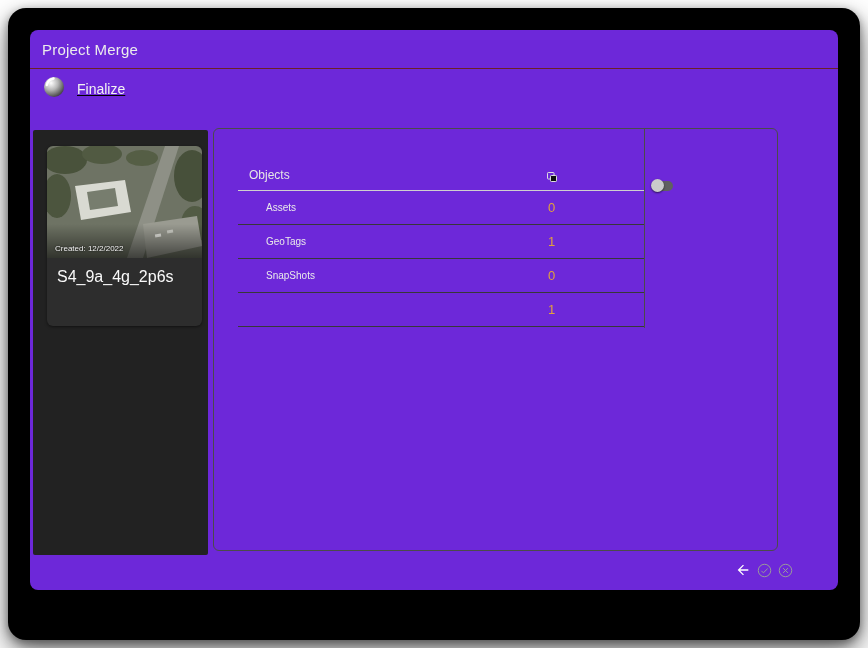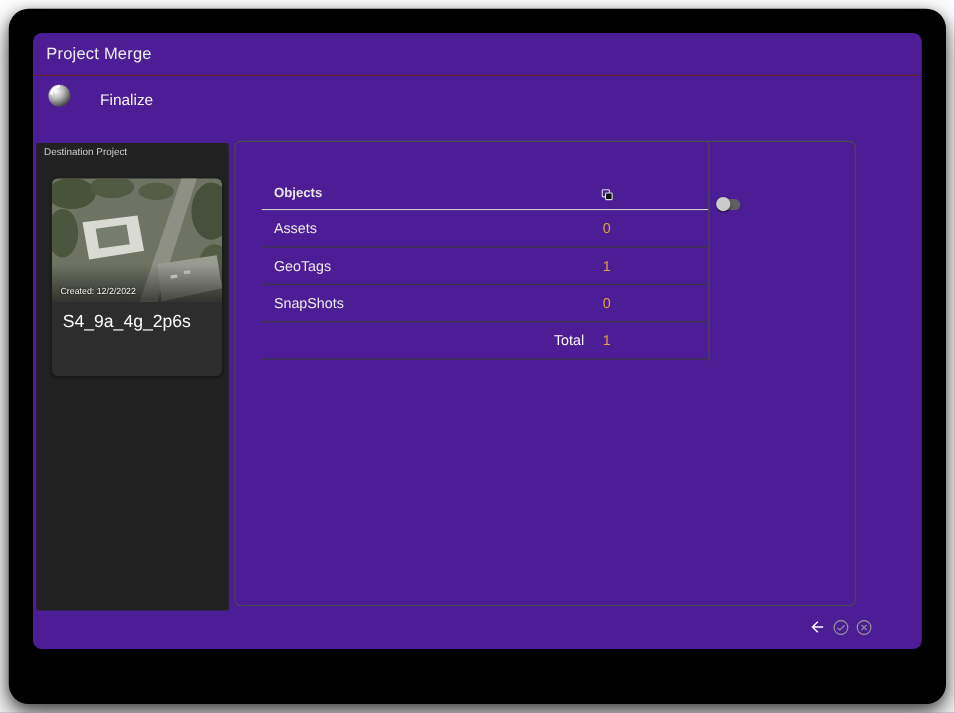--- a/index.html
+++ b/index.html
@@ -10,69 +10,69 @@
     position:relative;
     overflow:hidden;
   }
   .window {
     position:absolute; left:8px; top:8px; width:852px; height:632px;
     background:#000; border-radius:18px;
     box-shadow:0 12px 28px rgba(0,0,0,0.55), 0 3px 10px rgba(0,0,0,0.4);
   }
   .dialog {
     position:absolute; left:22px; top:22px; width:808px; height:560px;
-    background:#4c1d95; border-radius:8px;
+    background:#6d28d9; border-radius:8px;
   }
   .dialog-title {
     position:absolute; left:12px; top:11px;
     font-size:15px; color:#ececec; letter-spacing:0.2px;
   }
   .header-divider {
     position:absolute; left:0; top:38px; width:100%; height:1px;
     background:var(--divider,#6b2228);
   }
   .finalize-step {
     position:absolute; left:13px; top:46px;
-    display:flex; align-items:center; gap:26px; cursor:pointer;
+    display:flex; align-items:center; gap:12px; cursor:pointer;text-decoration:underline;
   }
   .finalize-label { font-size:14px; color:#f2f2f2; }
 
   
   .left-panel {
     position:absolute; left:3px; top:100px; width:175px; height:425px;
     background:#222222; border-radius:2px;
   }
   .section-label { padding:3px 0 0 7px; font-size:9px; color:#cfcfcf; }
   .project-card {
-    position:absolute; left:14px; top:32px; width:155px; height:180px;
+    position:absolute; left:14px; top:16px; width:155px; height:180px;
     background:#2d2d2d; border-radius:6px; overflow:hidden;
     box-shadow:0 1px 3px rgba(0,0,0,0.5); cursor:pointer;
   }
   .thumb { position:relative; width:155px; height:112px; }
   .thumb svg { display:block; }
   .created-label {
     position:absolute; left:8px; bottom:5px; font-size:8px; color:#f5f5f5;
     text-shadow:0 0 2px #000;
   }
   .project-name { padding:10px 10px 0 10px; font-size:16px; color:#fafafa; }
 
   
   .main-panel {
     position:absolute; left:183px; top:98px; width:565px; height:423px;
     border:1px solid var(--border,#4b4b4b); border-radius:6px;
   }
   .objects-table { position:absolute; left:24px; top:0; width:406px; }
   .t-header { position:relative; height:62px; border-bottom:1px solid #cfcfcf; }
-  .t-header-label { position:absolute; left:11px; bottom:8px; font-size:12px; color:#e6e6e6;font-weight:bold; }
+  .t-header-label { position:absolute; left:11px; bottom:8px; font-size:12px; color:#e6e6e6; }
   .count-icon { position:absolute; left:308px; bottom:7px; line-height:0; }
   .t-row {
     position:relative; height:34px; border-bottom:1px solid #383838;
     display:flex; align-items:center;
   }
-  .t-label { margin-left:11px; font-size:13px; color:#eaeaea; }
+  .t-label { margin-left:28px; font-size:10px; color:#eaeaea; }
   .t-value { position:absolute; left:310px; font-size:13px; color:var(--accent,#E2A13C); }
   .t-total-label { position:absolute; left:0; width:293px; text-align:right; font-size:13px; color:#ffffff; }
   .table-vline { position:absolute; left:430px; top:0; width:1px; height:199px; background:var(--border,#4b4b4b); }
 
   .toggle { position:absolute; left:438px; top:51px; width:22px; height:13px; cursor:pointer; }
   .toggle-track { position:absolute; left:1px; top:1px; width:20px; height:10px; border-radius:5px; background:#606060; }
   .toggle-knob {
     position:absolute; left:-1px; top:-1px; width:13px; height:13px; border-radius:50%;
     background:#cbcbcb; box-shadow:0 1px 2px rgba(0,0,0,0.6);
   }
@@ -102,21 +102,20 @@
             </radialGradient>
           </defs>
           <circle cx="11" cy="11" r="10" fill="url(#orbg)"></circle>
           <path d="M3.8 9 A 8.6 8.6 0 0 1 10.5 2.5" stroke="#ffffff" stroke-width="2.4" fill="none" stroke-linecap="round"></path>
         </svg>
       </span>
       <span class="finalize-label">Finalize</span>
     </div>
 
     <div class="left-panel">
-      <div class="section-label">Destination Project</div>
       <div class="project-card">
         <div class="thumb">
           <svg width="155" height="112" viewBox="0 0 155 112">
             <rect width="155" height="112" fill="#6e7364"></rect>
             <ellipse cx="18" cy="14" rx="22" ry="14" fill="#49523b"></ellipse>
             <ellipse cx="55" cy="8" rx="20" ry="10" fill="#515a42"></ellipse>
             <ellipse cx="10" cy="50" rx="14" ry="22" fill="#4c553e"></ellipse>
             <ellipse cx="145" cy="30" rx="18" ry="26" fill="#47503a"></ellipse>
             <ellipse cx="148" cy="78" rx="14" ry="18" fill="#525b44"></ellipse>
             <ellipse cx="95" cy="12" rx="16" ry="8" fill="#555e45"></ellipse>
@@ -157,21 +156,20 @@
         </div>
         <div class="t-row">
           <span class="t-label">GeoTags</span>
           <span class="t-value">1</span>
         </div>
         <div class="t-row">
           <span class="t-label">SnapShots</span>
           <span class="t-value">0</span>
         </div>
         <div class="t-row total">
-          <span class="t-total-label">Total</span>
           <span class="t-value">1</span>
         </div>
       </div>
       <div class="table-vline"></div>
 
       <div class="toggle">
         <div class="toggle-track"></div>
         <div class="toggle-knob"></div>
       </div>
     </div>

